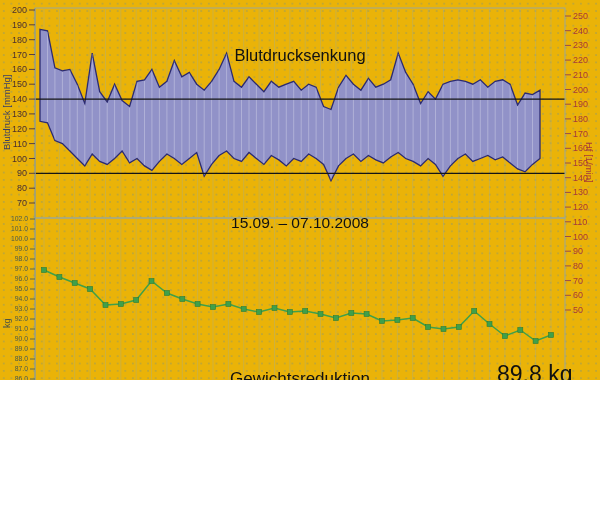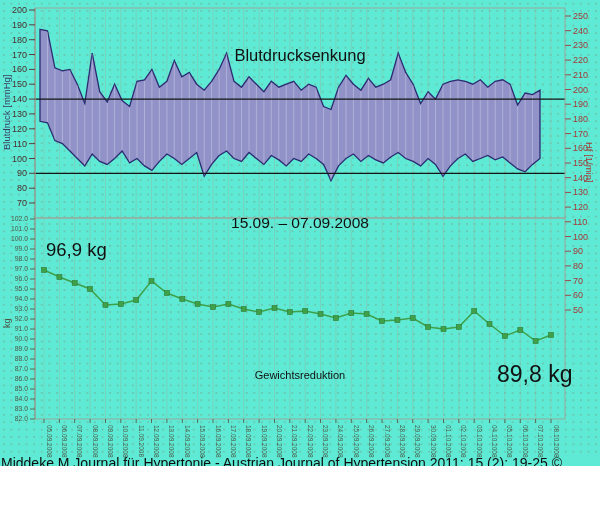--- a/index.html
+++ b/index.html
@@ -1,16 +1,16 @@
 <!DOCTYPE html>
 <html><head>
 <meta charset="utf-8">
 <style>
   html,body{margin:0;padding:0;background:#fff;}
-  .fig{position:relative;width:600px;height:466px;background:#5eead4;overflow:hidden;
+  .fig{position:relative;width:600px;height:380px;background:#eab308;overflow:hidden;
        font-family:"Liberation Sans",sans-serif;}
   .paper{position:absolute;left:0;top:0;width:600px;height:455px;
          background-image:radial-gradient(circle, rgba(125,148,125,0.38) 0.7px, transparent 0.9px);
          background-size:7.6px 7.35px;}
   svg{position:absolute;left:0;top:0;}
   .grid{stroke:rgba(158,174,156,0.55);stroke-width:0.7;}
   .border{fill:none;stroke:#9aa79a;stroke-width:1;}
   .axisline{stroke:#8a968a;stroke-width:1;}
   .thresh{stroke:#151515;stroke-width:1.2;}
   .bptick{stroke:#5a4040;stroke-width:1;}
@@ -18,21 +18,21 @@
   .kgtick{stroke:#5a6a55;stroke-width:1;}
   .bplab{font:9px "Liberation Sans",sans-serif;fill:#4a2f2f;}
   .hflab{font:9px "Liberation Sans",sans-serif;fill:#a63838;}
   .kglab{font:6.8px "Liberation Sans",sans-serif;fill:#4c5a48;}
   .datelab{font:6.5px "Liberation Sans",sans-serif;fill:#4c5a48;}
   .wline{fill:none;stroke:#3fa04a;stroke-width:1.5;}
   .lbl{position:absolute;color:#111;}
   .title-row{left:35px;width:530px;text-align:center;font-size:16.5px;margin-top:20px;}
   #bp-title{top:26px;}
   #date-range{top:194px;font-size:15.5px;}
-  #gw-title{top:349px;font-size:11px;}
+  #gw-title{top:349px;font-size:17px;}
   #start-kg{left:46px;top:239px;font-size:18.5px;}
   #end-kg{left:497px;top:361px;font-size:23px;}
   .vlabel{position:absolute;writing-mode:vertical-rl;text-align:center;}
   #bp-axis-title{left:1px;top:55px;height:115px;transform:rotate(180deg);
                  font-size:9.5px;color:#383e66;}
   #kg-axis-title{left:2px;top:300px;height:46px;transform:rotate(180deg);
                  font-size:9px;color:#4c5244;}
   #hf-axis-title{left:584px;top:100px;height:125px;font-size:9.5px;color:#a63838;}
   #caption{left:1px;top:455px;width:599px;font-size:14px;color:#0e0e0e;}
 </style>
@@ -410,23 +410,22 @@
         <rect x="471.7" y="308.5" width="5" height="5" fill="#3fa04a" stroke="#2e7d32" stroke-width="0.6"></rect>
         <rect x="487.0" y="321.5" width="5" height="5" fill="#3fa04a" stroke="#2e7d32" stroke-width="0.6"></rect>
         <rect x="502.4" y="333.5" width="5" height="5" fill="#3fa04a" stroke="#2e7d32" stroke-width="0.6"></rect>
         <rect x="517.8" y="327.5" width="5" height="5" fill="#3fa04a" stroke="#2e7d32" stroke-width="0.6"></rect>
         <rect x="533.1" y="338.5" width="5" height="5" fill="#3fa04a" stroke="#2e7d32" stroke-width="0.6"></rect>
         <rect x="548.5" y="332.5" width="5" height="5" fill="#3fa04a" stroke="#2e7d32" stroke-width="0.6"></rect>
       </g>
     </svg>
 
   <div class="lbl title-row" id="bp-title">Blutdrucksenkung</div>
-  <div class="lbl title-row" id="date-range">15.09. – 07.09.2008</div>
+  <div class="lbl title-row" id="date-range">15.09. – 07.10.2008</div>
   <div class="lbl title-row" id="gw-title">Gewichtsreduktion</div>
-  <div class="lbl" id="start-kg">96,9 kg</div>
   <div class="lbl" id="end-kg">89,8 kg</div>
 
   <div class="vlabel" id="bp-axis-title">Blutdruck [mmHg]</div>
   <div class="vlabel" id="hf-axis-title">Hf [1/min]</div>
   <div class="vlabel" id="kg-axis-title">kg</div>
 
   <div class="lbl" id="caption">Middeke M Journal für Hypertonie - Austrian Journal of Hypertension 2011; 15 (2): 19-25 ©</div>
 </div>
 
 </body></html>

